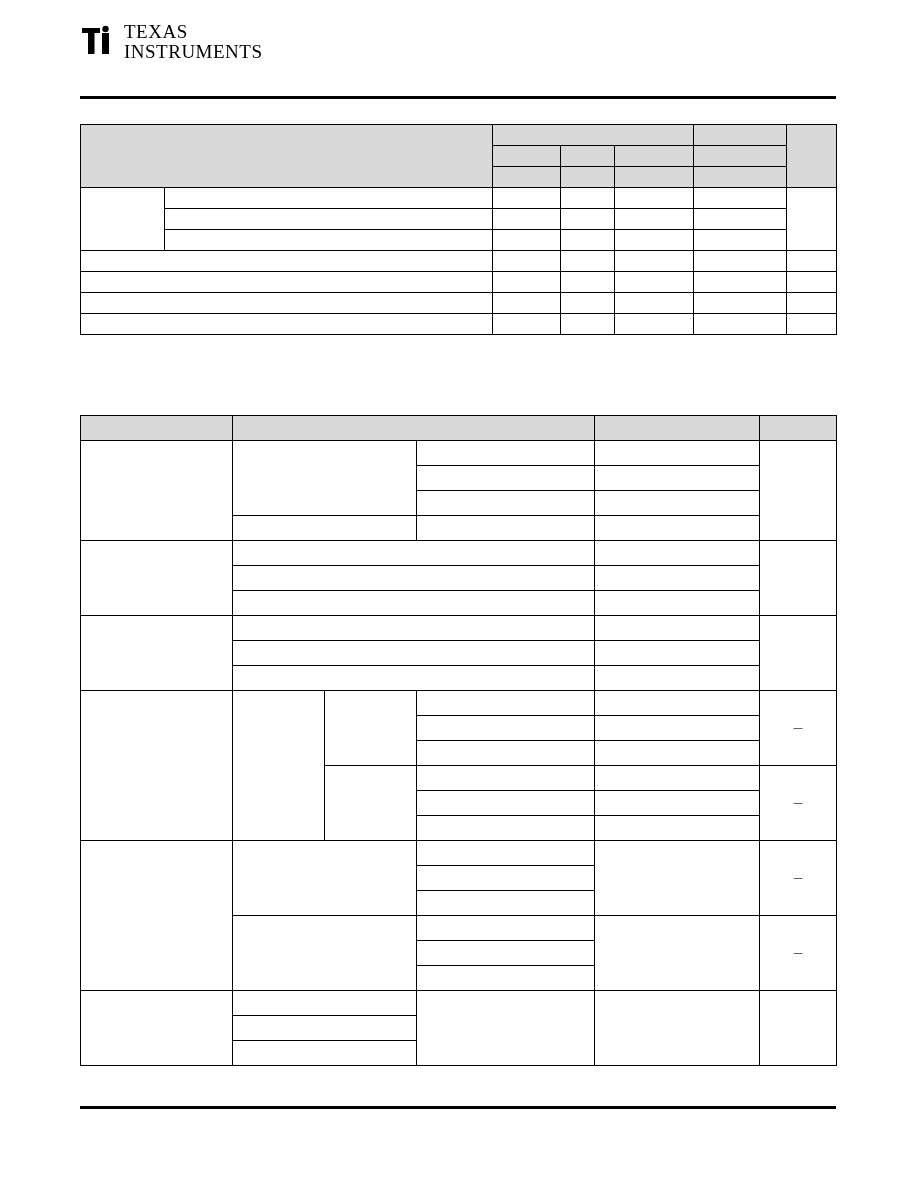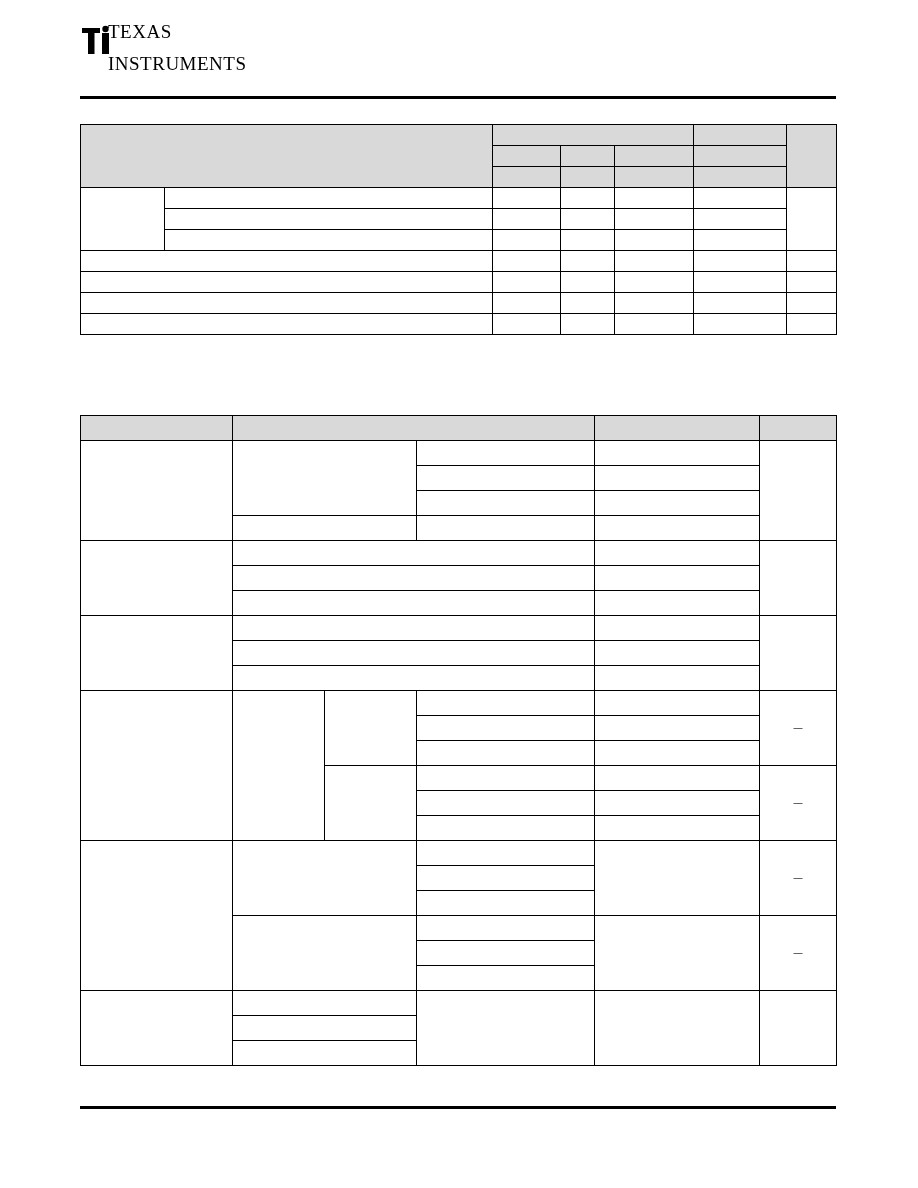--- a/index.html
+++ b/index.html
@@ -33,34 +33,33 @@
   }
   .ti-logo-mark {
     position: absolute;
     left: 0;
     top: 2px;
     width: 34px;
     height: 34px;
   }
   .ti-logo-text {
     position: absolute;
-    left: 28px;
+    left: 44px;
     top: 0px;
     line-height: 1.05;
   }
   .ti-logo-text .l1 {
     font-family: "Liberation Serif", serif;
     font-size: 19px;
     letter-spacing: 0.5px;
   }
   .ti-logo-text .l2 {
     font-family: "Liberation Serif", serif;
     font-size: 19px;
     letter-spacing: 0.5px;
-    margin-top: 12px;
   }
   .header-rule {
     position: absolute;
     left: 80px;
     top: 96px;
     width: 756px;
     height: 3px;
     background: #000000;
   }
 

